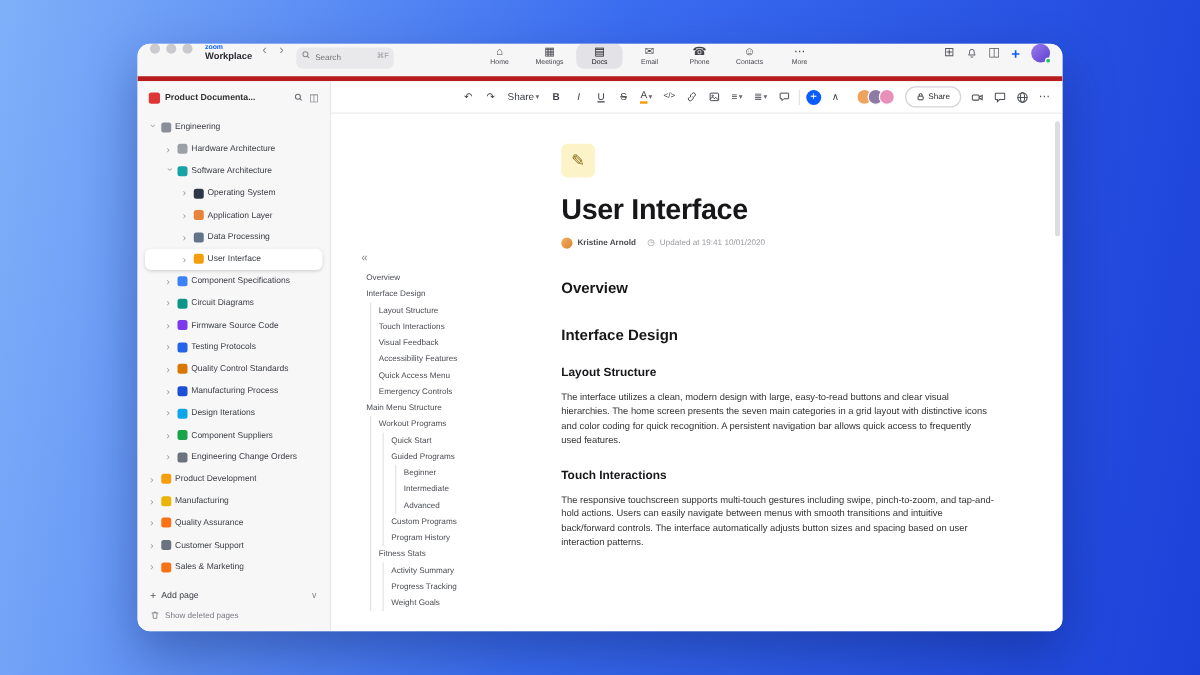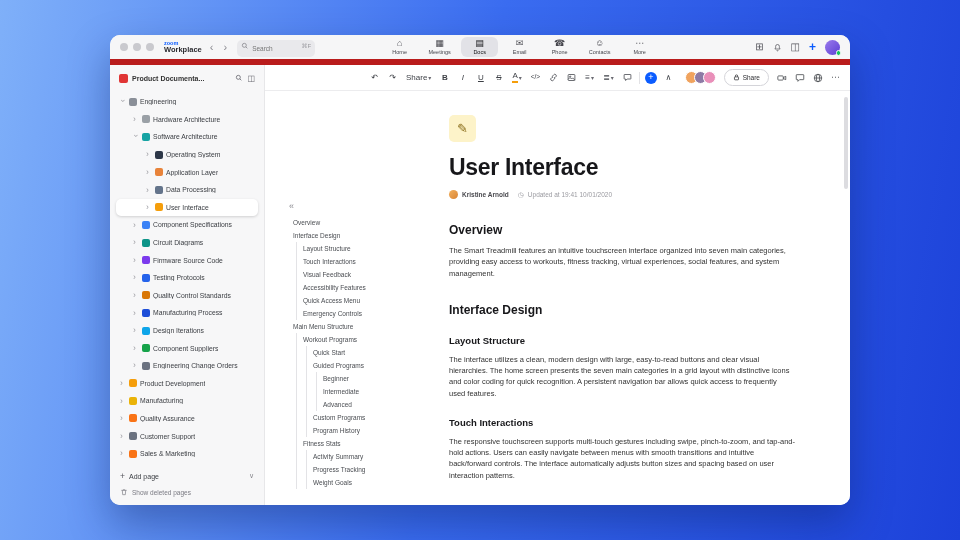--- a/index.html
+++ b/index.html
@@ -5,22 +5,22 @@
   *{margin:0;padding:0;box-sizing:border-box;font-family:"Liberation Sans",sans-serif;}
   html,body{width:960px;height:540px;overflow:hidden;}
   body{position:relative;background:linear-gradient(100deg,#7fb0f9 0%,#3a6cf0 48%,#1c41d9 100%);}
   button{cursor:pointer;}
   svg{display:block;}
 
   .window{position:absolute;left:110px;top:35px;width:740px;height:470px;background:#fff;border-radius:10px;
     box-shadow:0 18px 42px rgba(8,28,92,.38);overflow:hidden;display:flex;flex-direction:column;}
 
   
-  .titlebar{flex:0 0 30px;height:30px;background:#f6f6f7;border-bottom:6px solid #b91c1c;
-    display:flex;align-items:center;padding:0 10px;gap:6px;}
+  .titlebar{flex:0 0 30px;height:30px;background:#f6f6f7;border-bottom:4px solid #b91c1c;
+    display:flex;align-items:flex-start;padding:0 10px;gap:6px;}
   .lights{display:flex;gap:5px;align-items:center;}
   .light{width:8px;height:8px;border-radius:50%;background:#c9c9ce;border:none;padding:0;}
   .logo{display:flex;flex-direction:column;line-height:1.1;margin-left:4px;}
   .logo .z{font-size:5.5px;font-weight:bold;color:#0b5cff;}
   .logo .w{font-size:7.5px;font-weight:bold;color:#2b2b30;}
   .navbtn{font-size:11px;color:#8a8a90;background:none;border:none;padding:0 2px;line-height:1;}
   .search{position:relative;margin-left:2px;}
   .search input{width:78px;height:17px;border:none;border-radius:5px;background:#e9e9ec;font-size:6.5px;
     color:#555;padding:0 18px 0 15px;outline:none;}
   .search .mag{position:absolute;left:4px;top:4.5px;color:#8a8a90;}
@@ -532,21 +532,20 @@
           <h1 class="dtitle">User Interface</h1>
           <div class="meta">
             <span class="m-av"></span>
             <span class="m-name">Kristine Arnold</span>
             <span class="m-clock">◷</span>
             <span class="m-upd">Updated at 19:41 10/01/2020</span>
           </div>
           <div>
   <div class="blk t-h2">Overview</div>
 
-  <div class="blk t-p">The Smart Treadmill features an intuitive touchscreen interface organized into seven main categories, providing easy access to workouts, fitness tracking, virtual experiences, social features, and system management.</div>
 
   <div class="blk t-h2">Interface Design</div>
 
   <div class="blk t-h3">Layout Structure</div>
 
   <div class="blk t-p">The interface utilizes a clean, modern design with large, easy-to-read buttons and clear visual hierarchies. The home screen presents the seven main categories in a grid layout with distinctive icons and color coding for quick recognition. A persistent navigation bar allows quick access to frequently used features.</div>
 
   <div class="blk t-h3">Touch Interactions</div>
 
   <div class="blk t-p">The responsive touchscreen supports multi-touch gestures including swipe, pinch-to-zoom, and tap-and-hold actions. Users can easily navigate between menus with smooth transitions and intuitive back/forward controls. The interface automatically adjusts button sizes and spacing based on user interaction patterns.</div>

